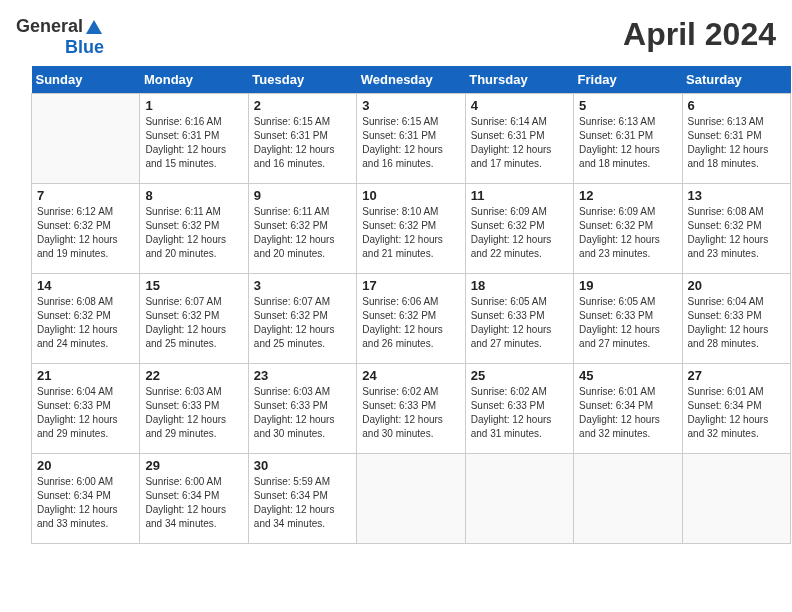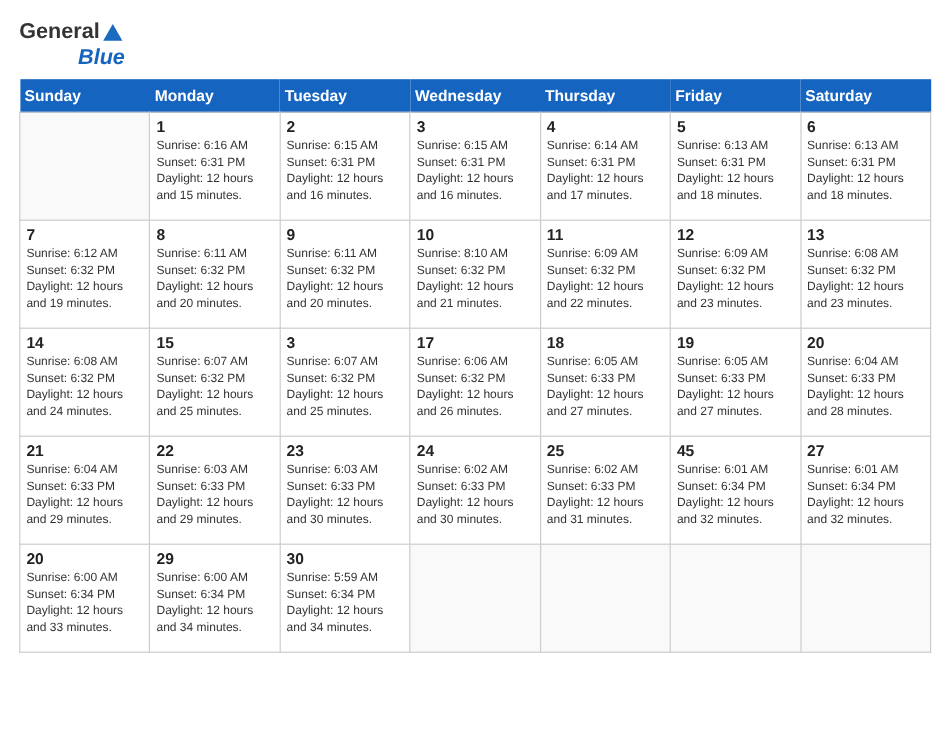--- a/index.html
+++ b/index.html
@@ -35,20 +35,21 @@
     }
     .title-block h2 {
       font-size: 16px;
       font-weight: normal;
       color: #555;
     }
     table {
       width: 100%;
       border-collapse: collapse;
       font-size: 11px;
+      margin-left: 15px;
     }
     thead tr th {
       background-color: #1565c0;
       color: #fff;
       padding: 6px 4px;
       text-align: left;
       font-size: 13px;
       font-weight: bold;
     }
     tbody tr td {
@@ -80,24 +81,25 @@
 
 <div class="header">
   <div class="logo">
     <div class="logo-line">
       <span style="font-size:18px;font-weight:bold;color:#333;">General</span>
       <svg width="18" height="18" viewBox="0 0 18 18" style="margin-left:2px;margin-right:1px;">
         <polygon points="9,2 17,16 1,16" fill="#1a6bbf"></polygon>
       </svg>
     </div>
     <div>
-      <span style="font-size:18px;font-weight:bold;color:#1565c0;margin-left:0;font-style:italic;">Blue</span>
+      <span style="font-size:18px;font-weight:bold;color:#1565c0;margin-left:0;">Blue</span>
     </div>
   </div>
   <div class="title-block">
+    <h1>April 2024</h1>
   </div>
 </div>
 
 <table>
   <thead>
     <tr>
     <th>Sunday</th>
         <th>Monday</th>
         <th>Tuesday</th>
         <th>Wednesday</th>

